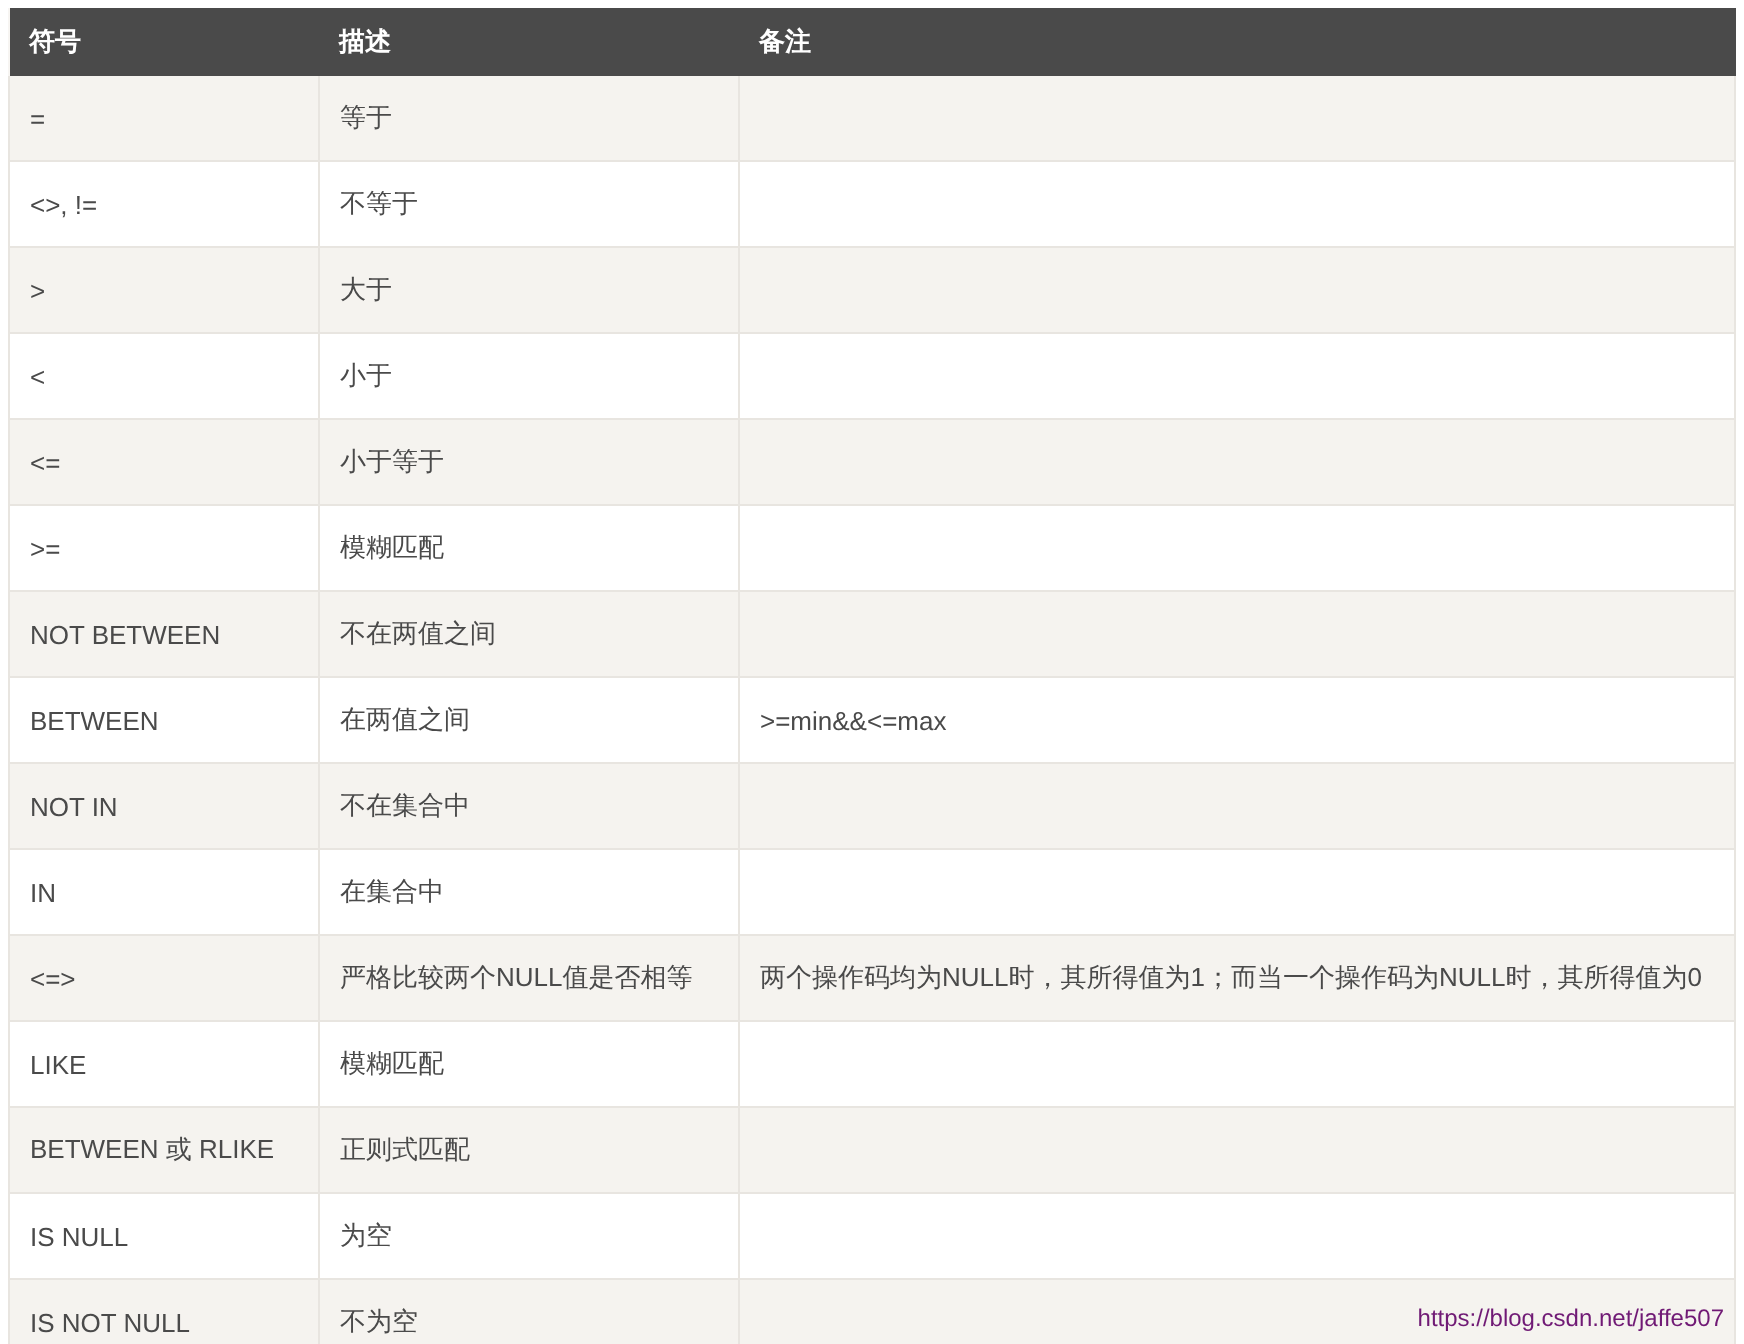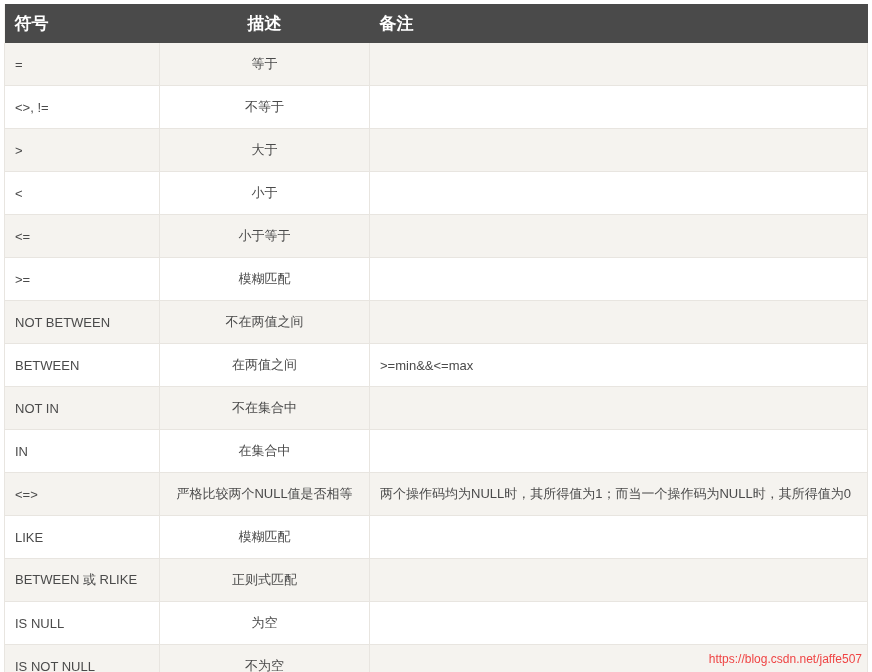--- a/index.html
+++ b/index.html
@@ -17,21 +17,21 @@
       width: 100%;
       border-collapse: collapse;
       background: #f7f5f2;
     }
     thead tr {
       background: #4a4a4a;
     }
     thead th {
       color: #ffffff;
       font-weight: 600;
-      font-size: 17px;
+      font-size: 13px;
       text-align: left;
       padding: 8px 10px;
       border: none;
     }
     tbody td {
       font-size: 13px;
       color: #4a4a4a;
       padding: 12px 10px;
       vertical-align: middle;
       border-left: 1px solid #e8e5e0;
@@ -44,31 +44,30 @@
       background: #f5f3ef;
     }
     tbody tr:nth-child(even) {
       background: #ffffff;
     }
     .col-symbol {
       width: 155px;
     }
     .col-desc {
       width: 210px;
-      text-align: center;
     }
     .col-remark {
       width: auto;
     }
     .watermark {
       position: fixed;
       bottom: 6px;
       right: 10px;
       font-size: 12px;
-      color: #ef4444;
+      color: #701a75;
       pointer-events: none;
       font-family: Arial, sans-serif;
     }
   </style>
 </head>
 <body>
 
 <table>
   <thead>
     <tr>

